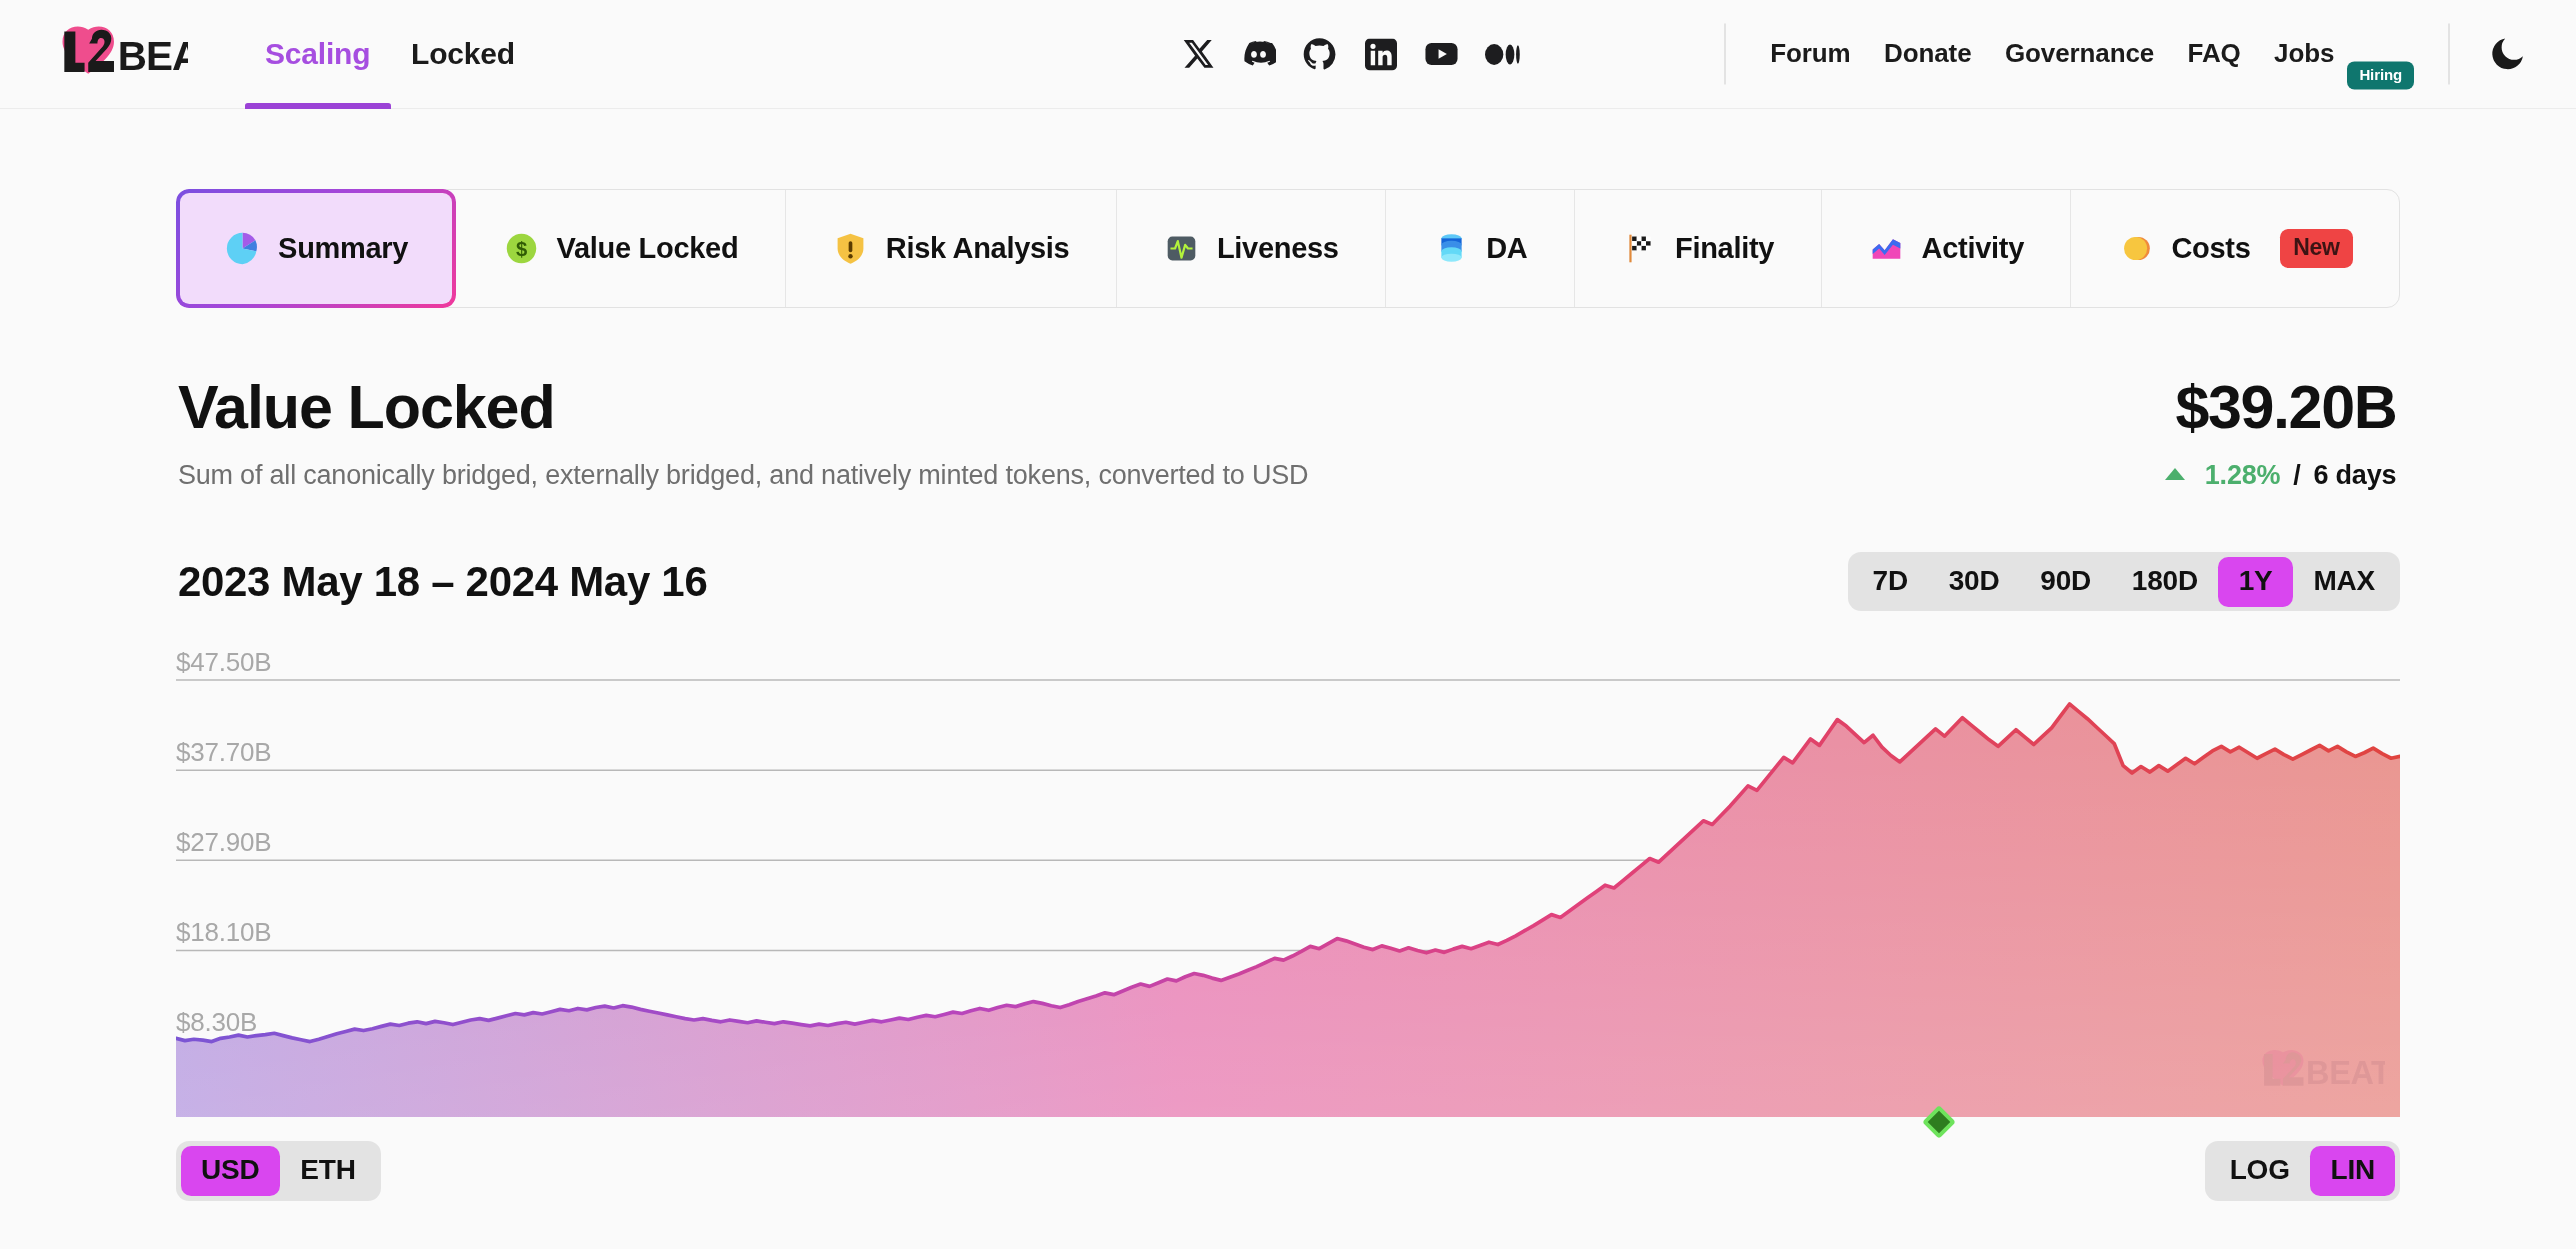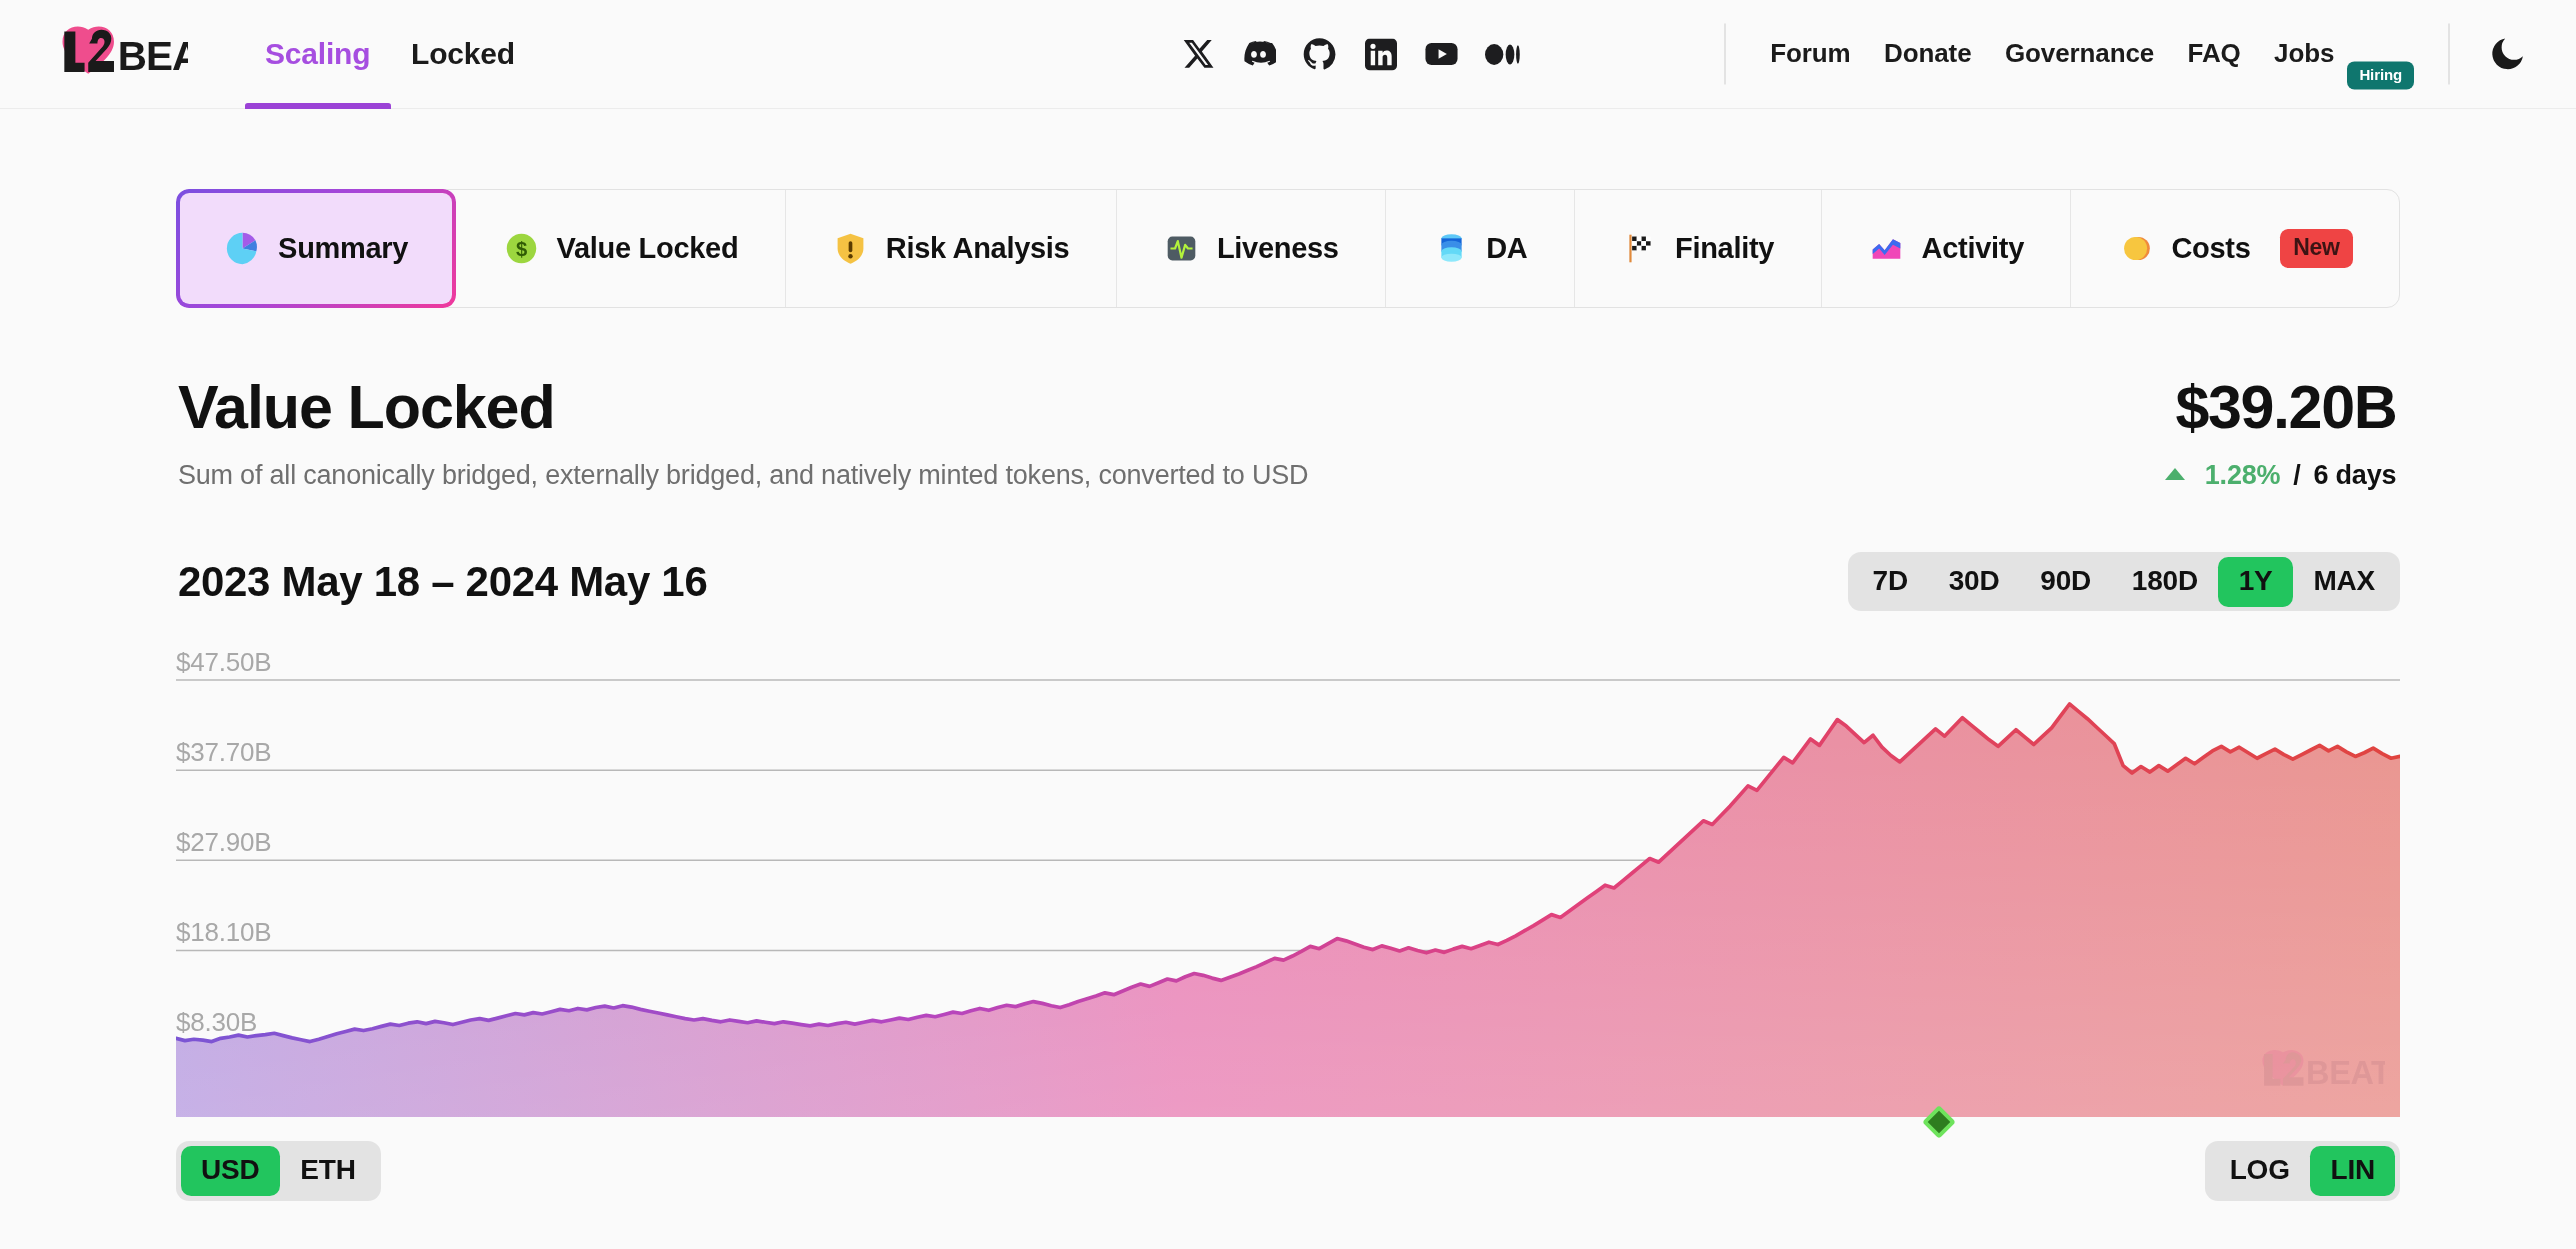--- a/index.html
+++ b/index.html
@@ -261,21 +261,21 @@
   .seg-btn {
     font-size: 28px;
     font-weight: 700;
     color: #111;
     padding: 10.2px 20.4px 12px;
     border-radius: 10.2px;
     cursor: pointer;
     letter-spacing: -0.2px;
     line-height: 1;
   }
-  .seg-btn.active { background: #22c55e; }
+  .seg-btn.active { background: #d946ef; }
 
   
   .chart-wrap {
     margin-top: 24px;
     position: relative;
     height: 482px;
   }
   .chart-svg { display: block; width: 100%; height: 482px; }
   .ylabel {
     position: absolute;

